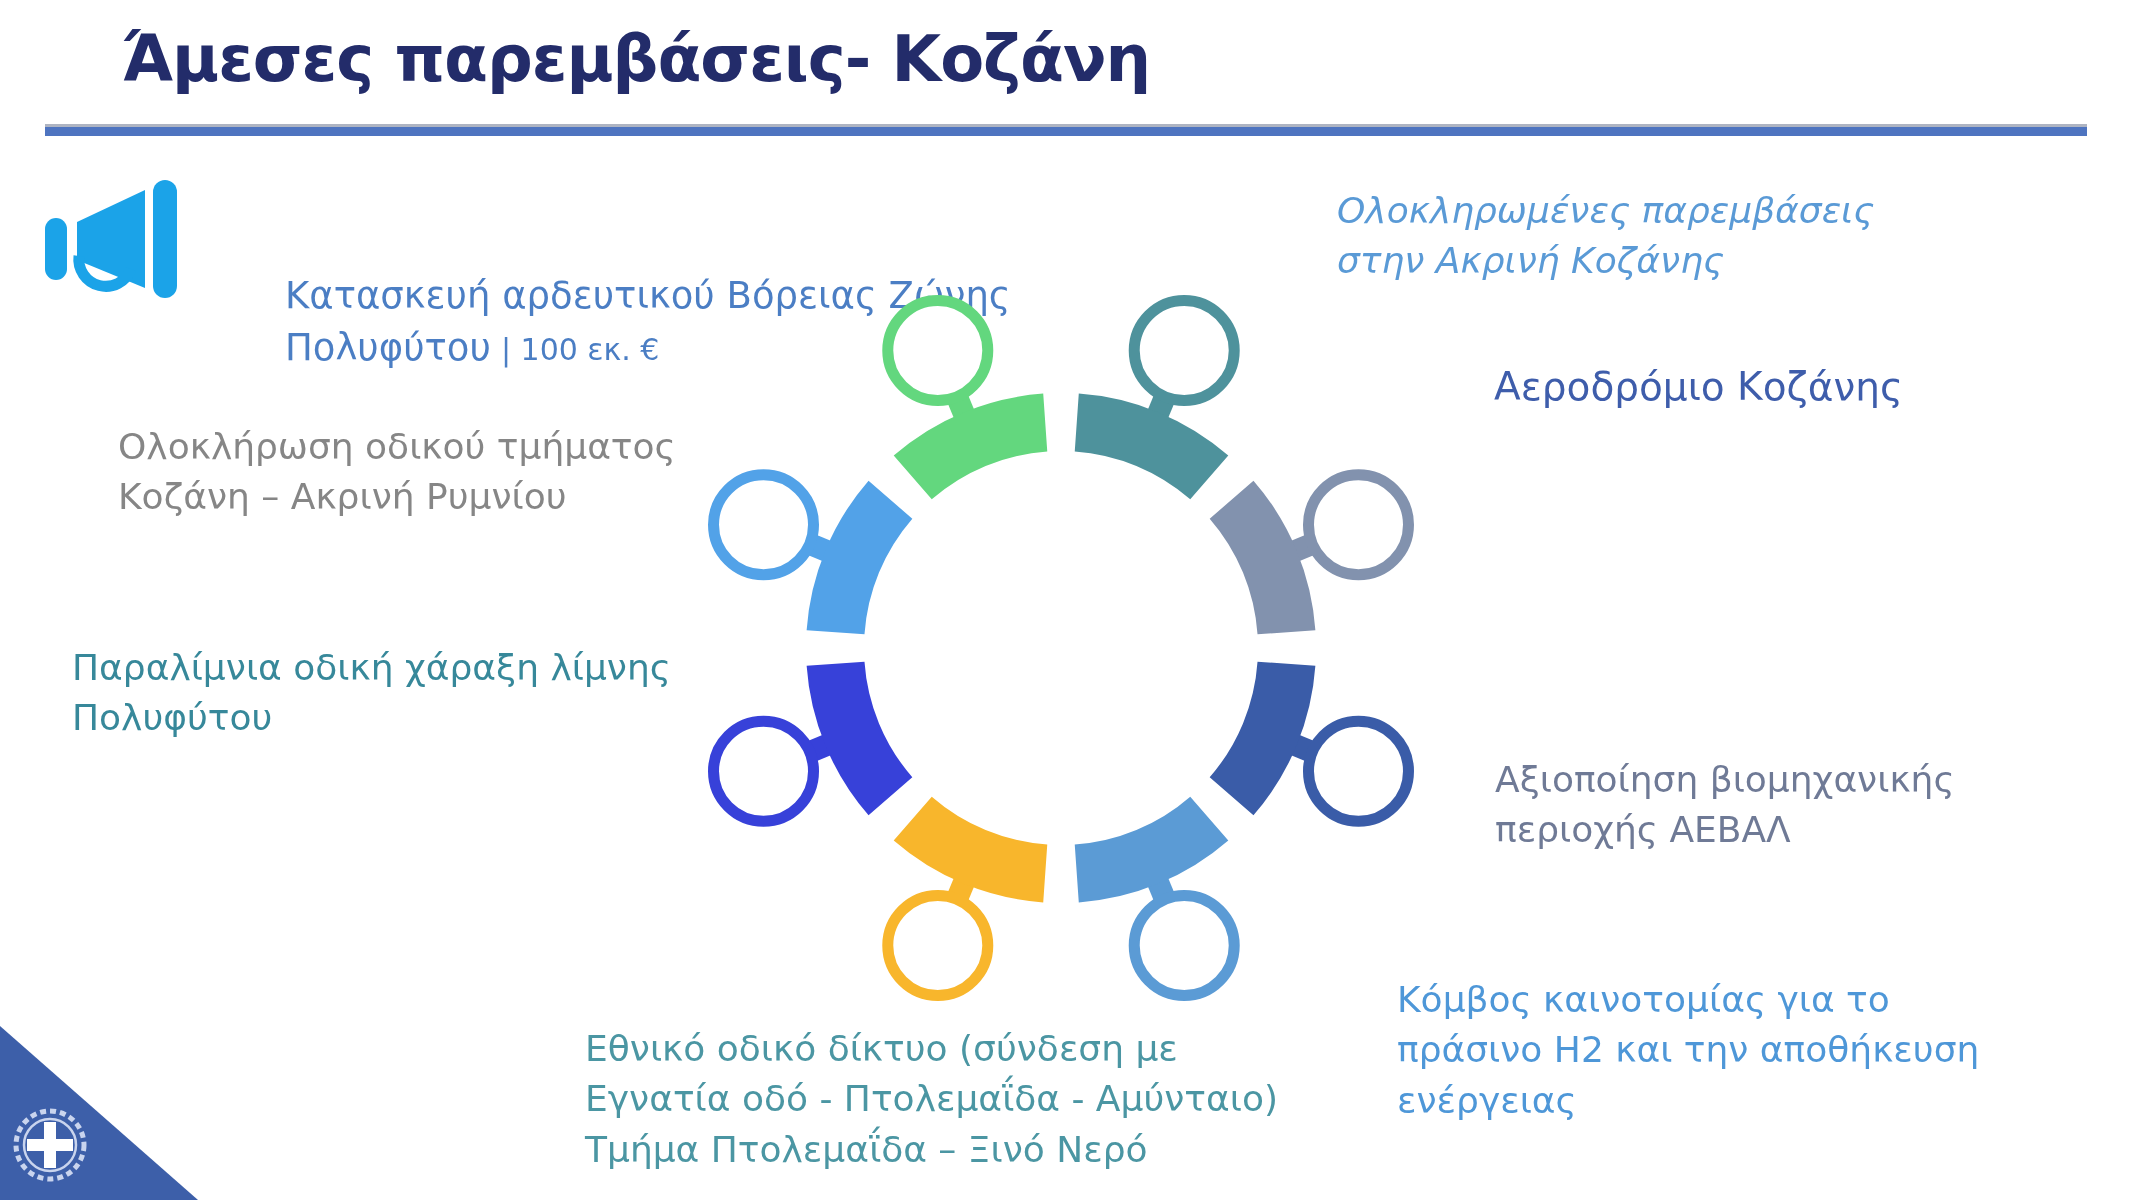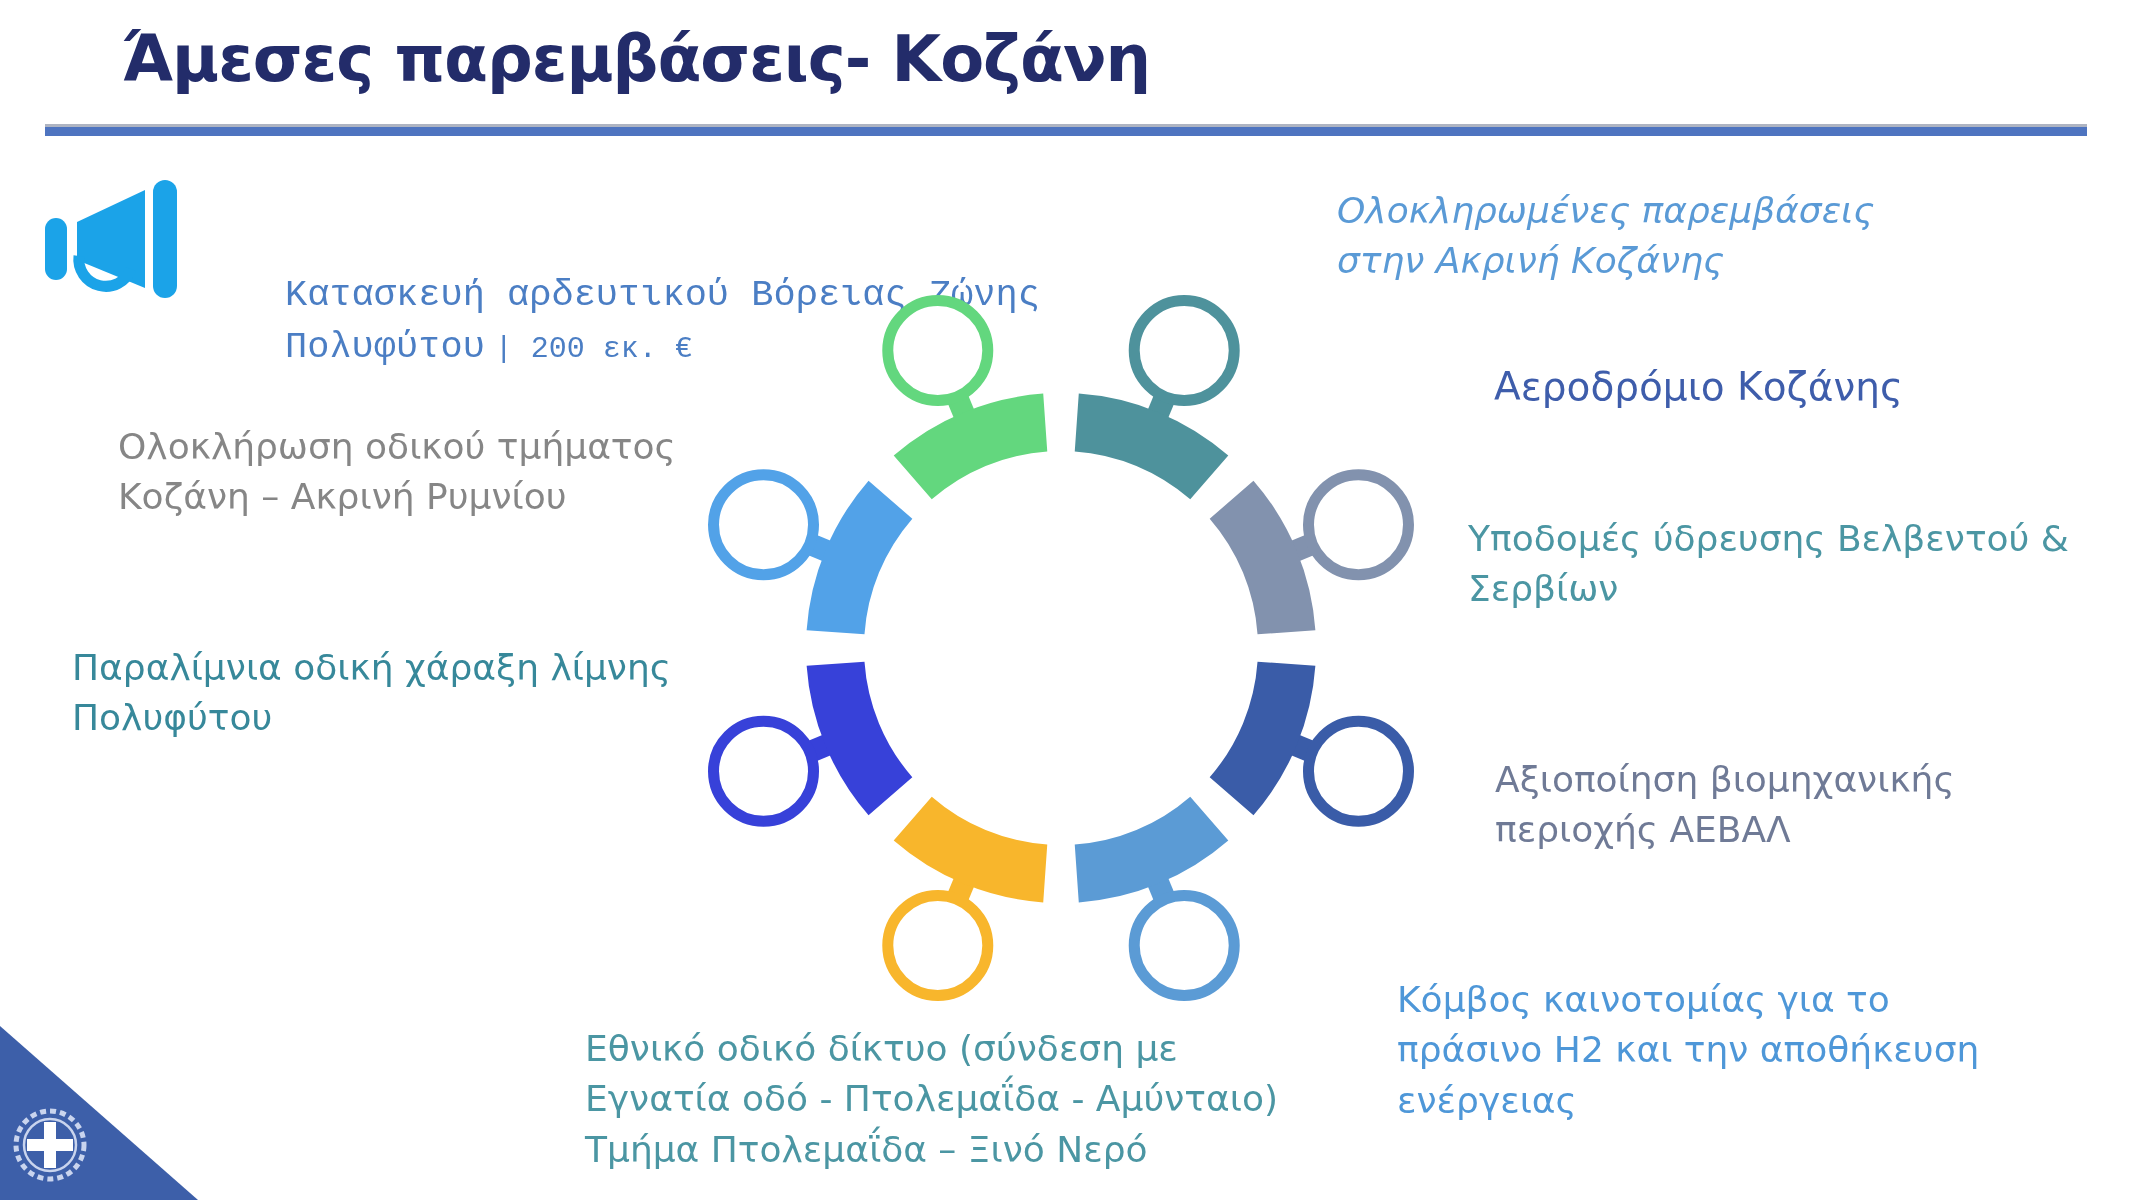--- a/index.html
+++ b/index.html
@@ -49,30 +49,28 @@
   <div class="title" style="color: rgb(35, 44, 106);">Άμεσες παρεμβάσεις- Κοζάνη</div>
   <div class="title-rule" style="background-color: rgb(78, 116, 192);"></div>
 
   <svg class="megaphone" width="132" height="118" viewBox="0 0 132 118" style="color: rgb(27, 163, 232);">
     <rect x="0" y="38" width="22" height="62" rx="11" fill="currentColor"></rect>
     <polygon points="32,42 100,10 100,108 32,80" fill="currentColor"></polygon>
     <rect x="108" y="0" width="24" height="118" rx="12" fill="currentColor"></rect>
     <path d="M34 76 a27 27 0 0 0 52 13" fill="none" stroke="currentColor" stroke-width="11"></path>
   </svg>
 
-  <div class="callout-text" style="color: rgb(75, 126, 196); font-family: Liberation Mono, monospace;">
+  <div class="callout-text" style="color: rgb(75, 126, 196);">
     <span>Κατασκευή αρδευτικού Βόρειας Ζώνης
-Πολυφύτου</span><span class="callout-cost">| 200 εκ. €</span>
+Πολυφύτου</span><span class="callout-cost">| 100 εκ. €</span>
   </div>
 
   <div class="lbl lbl-akrini" style="color: rgb(90, 154, 214); font-style: italic;">Ολοκληρωμένες παρεμβάσεις
 στην Ακρινή Κοζάνης</div>
   <div class="lbl lbl-airport" style="color: rgb(62, 93, 171);">Αεροδρόμιο Κοζάνης</div>
-  <div class="lbl lbl-water" style="color: rgb(75, 150, 163);">Υποδομές ύδρευσης Βελβεντού &amp;
-Σερβίων</div>
   <div class="lbl lbl-aeval" style="color: rgb(111, 122, 150);">Αξιοποίηση βιομηχανικής
 περιοχής ΑΕΒΑΛ</div>
   <div class="lbl lbl-h2" style="color: rgb(78, 151, 216);">Κόμβος καινοτομίας για το
 πράσινο Η2 και την αποθήκευση
 ενέργειας</div>
   <div class="lbl lbl-road-segment" style="color: rgb(134, 134, 134);">Ολοκλήρωση οδικού τμήματος
 Κοζάνη – Ακρινή Ρυμνίου</div>
   <div class="lbl lbl-lakeside-road" style="color: rgb(55, 136, 154);">Παραλίμνια οδική χάραξη λίμνης
 Πολυφύτου</div>
   <div class="lbl lbl-national-road" style="color: rgb(75, 150, 163);">Εθνικό οδικό δίκτυο (σύνδεση με

